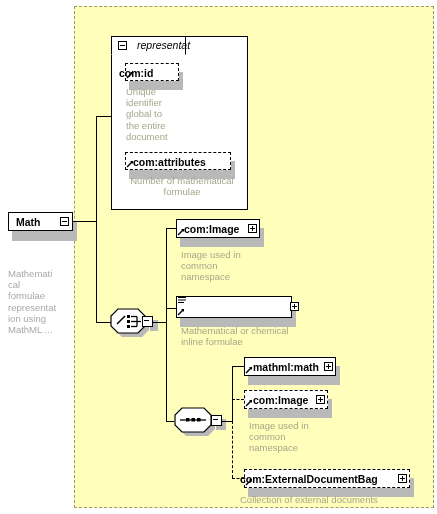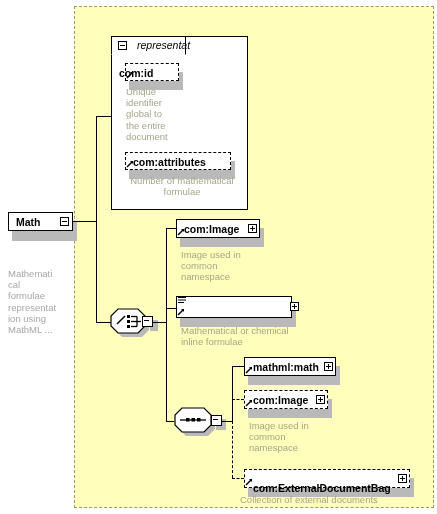--- a/index.html
+++ b/index.html
@@ -351,17 +351,17 @@
   <div class="doc" style="left:249px; top:420px; width:90px;">Image used in
 common
 namespace</div>
 
   <div class="node-shadow" style="left:248px; top:478px; width:166px; height:19px;"></div>
   <div class="node dashed" style="left:244px; top:469px; width:166px;"></div>
   <svg class="ref-arrow" style="left:245px; top:478px;" viewBox="0 0 8 8">
     <path d="M1 7 L6 2" stroke="#000" stroke-width="1.4" fill="none"></path>
     <path d="M7 1 L7 4 L4 1 Z" fill="#000"></path>
   </svg>
-  <div class="node-label" style="left:253px; top:473px;margin-top:9px;">com:ExternalDocumentBag</div>
+  <div class="node-label" style="left:240px; top:473px;">com:ExternalDocumentBag</div>
   <div class="plusbox" style="left:398px; top:474px;"></div>
   <div class="doc" style="left:240px; top:494px; width:185px;">Collection of external documents</div>
 
 </div>
 
 </body></html>

